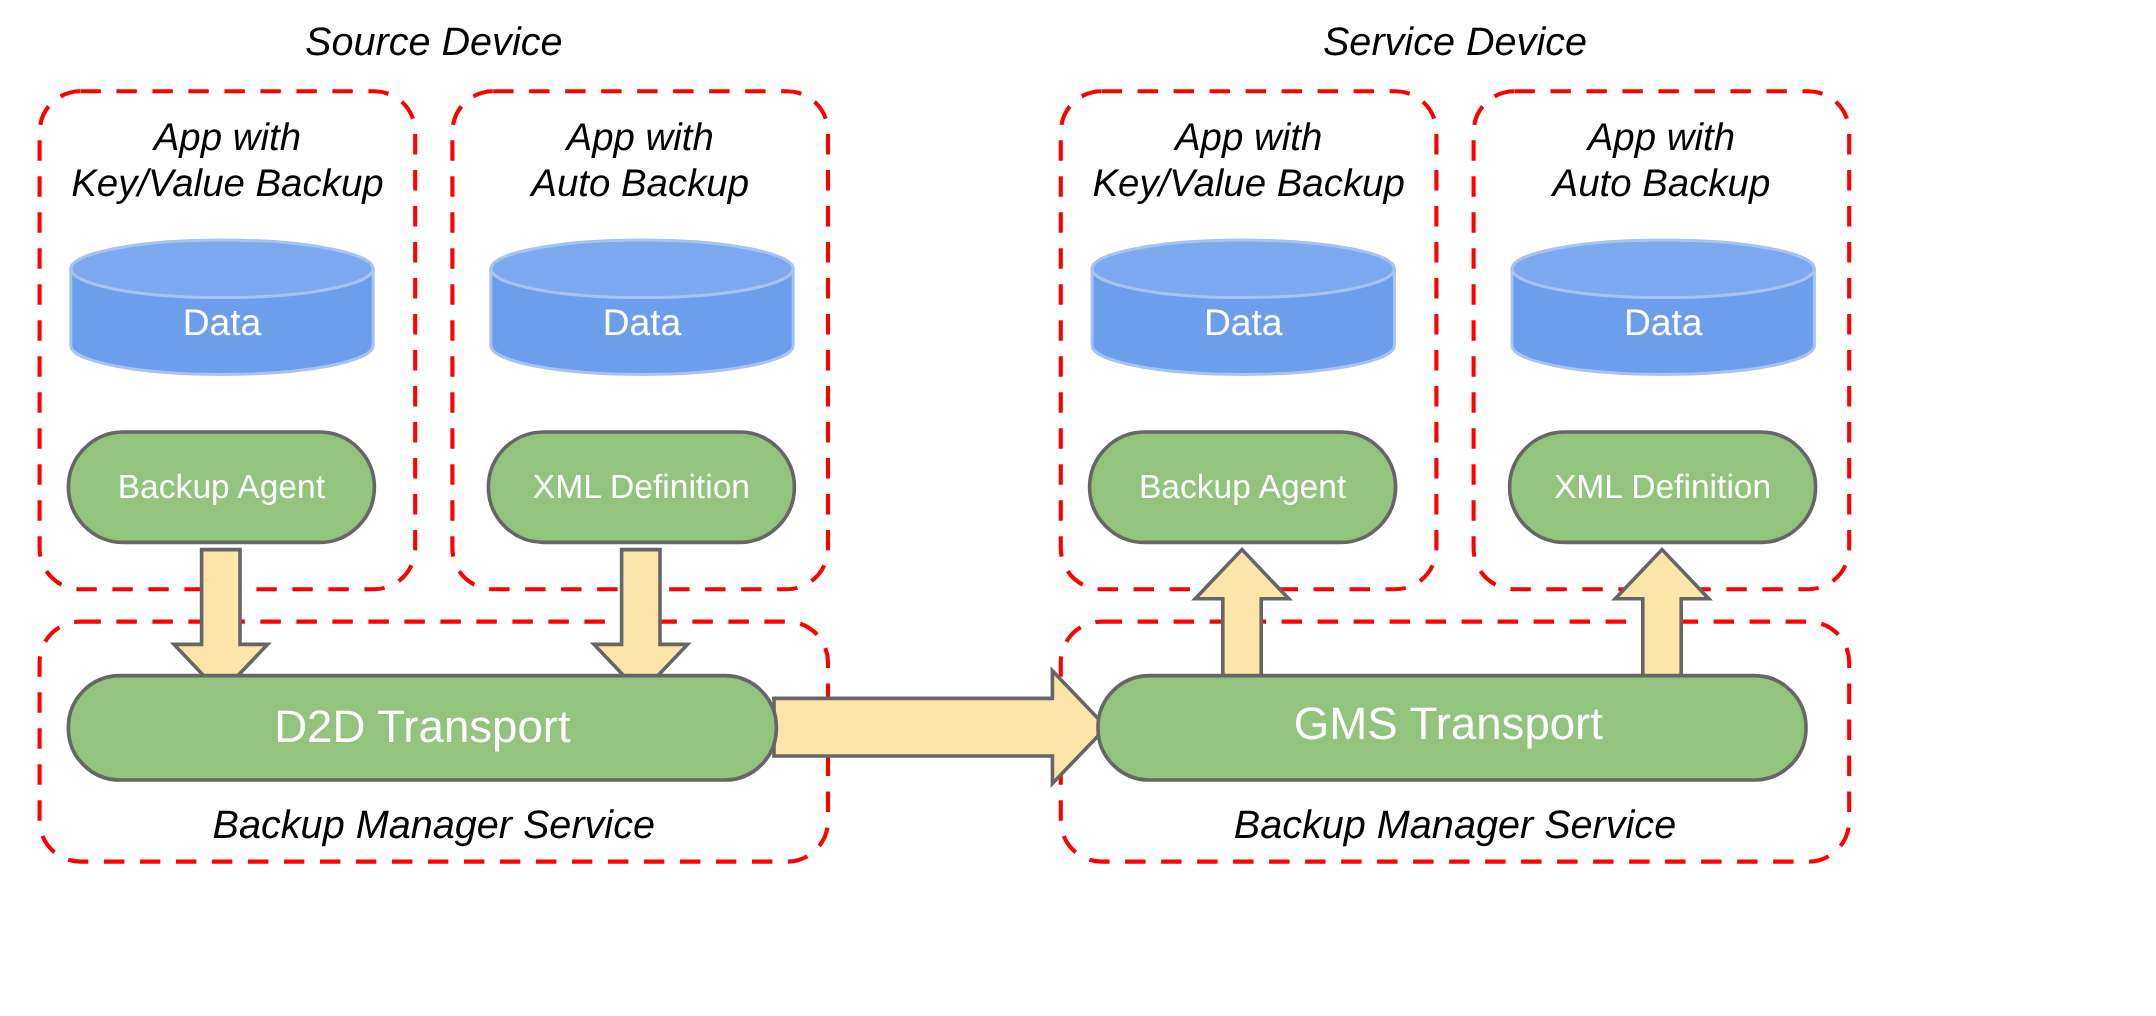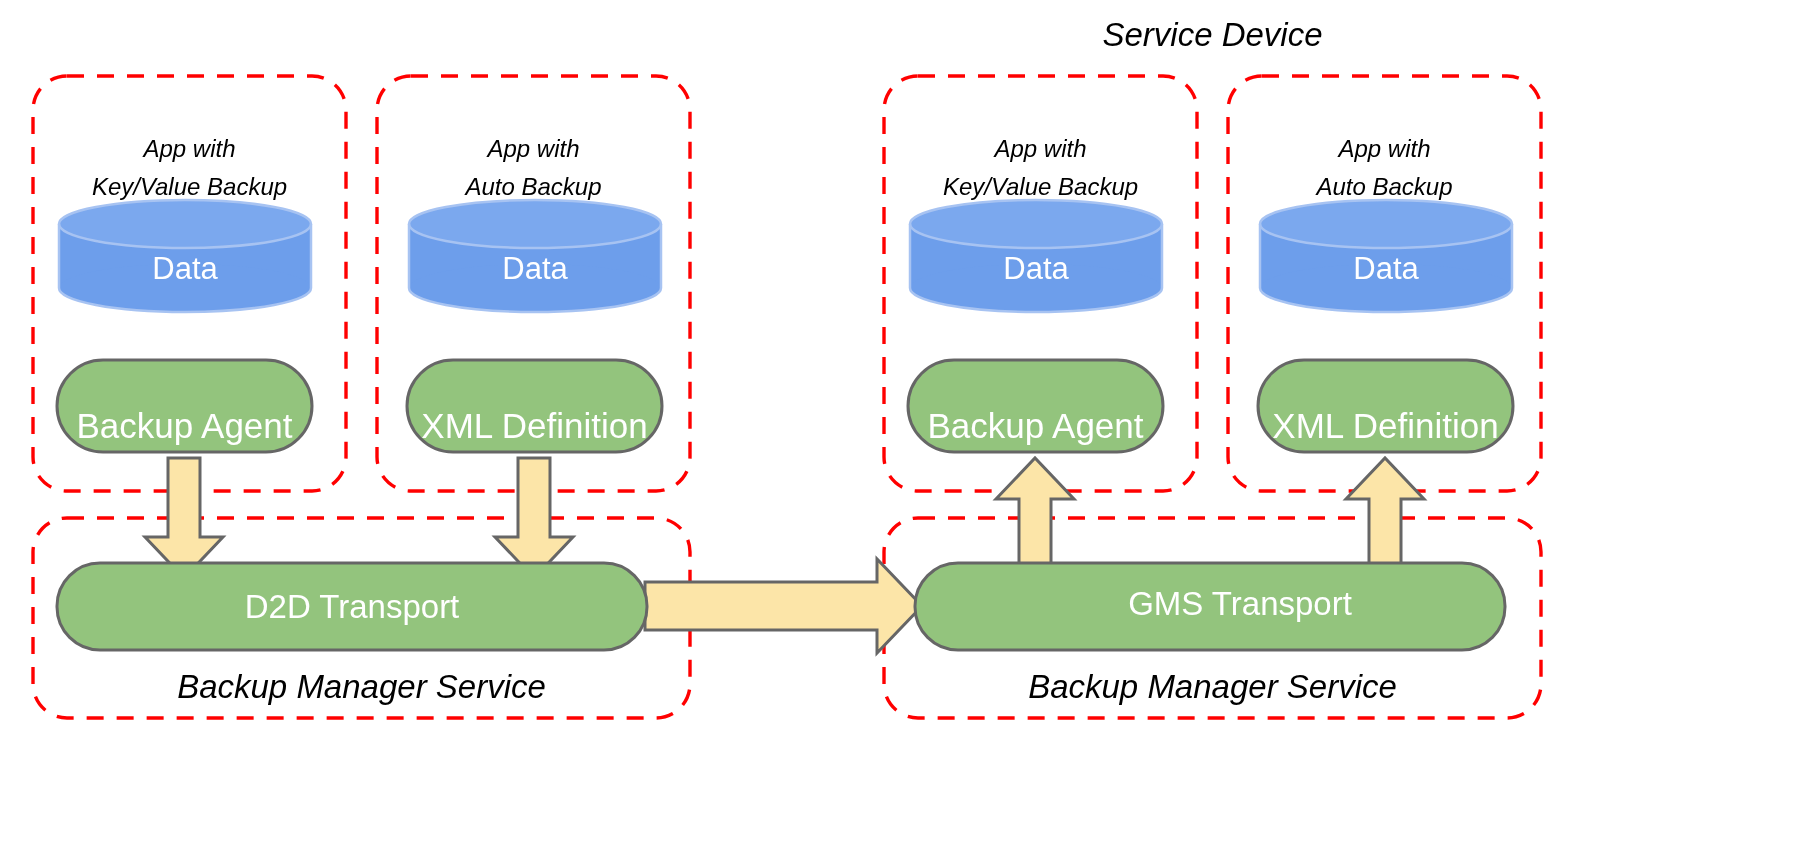--- a/index.html
+++ b/index.html
@@ -31,26 +31,25 @@
     font-size: 33px;
     color: #000000;
     text-align: center;
     white-space: nowrap;
     font-family: "Liberation Sans", sans-serif;
   }
   
   .app-caption {
     position: absolute;
     font-style: italic;
-    font-size: 24px;
+    font-size: 32px;
     line-height: 38px;
     color: #000000;
     text-align: center;
     font-family: "Liberation Sans", sans-serif;
-    margin-top: 35px;
   }
   
   .service-caption {
     position: absolute;
     font-style: italic;
     font-size: 33px;
     color: #000000;
     text-align: center;
     white-space: nowrap;
     font-family: "Liberation Sans", sans-serif;
@@ -61,22 +60,22 @@
     display: flex;
     align-items: center;
     justify-content: center;
     color: #ffffff;
     font-weight: normal;
     font-family: "Liberation Sans", sans-serif;
     white-space: nowrap;
     pointer-events: none;
   }
   .cyl-label { font-size: 31px; }
-  .pill-label { font-size: 35px; margin-top: 20px; }
-  .transport-label { font-size: 33px; }
+  .pill-label { font-size: 28px; }
+  .transport-label { font-size: 38px; }
 </style>
 </head>
 <body>
 
 <div id="stage">
 
   <svg class="layer" viewBox="0 0 1797 847" xmlns="http://www.w3.org/2000/svg">
 
     <rect x="33" y="76" width="313" height="415" rx="34" ry="34" fill="none" stroke="#FF0000" stroke-width="3.4" stroke-dasharray="17 13"></rect>
 
@@ -137,20 +136,21 @@
 
     <rect x="57" y="360" width="255" height="92" rx="46" ry="46" fill="#93C47D" stroke="#666666" stroke-width="3"></rect>
     <rect x="407" y="360" width="255" height="92" rx="46" ry="46" fill="#93C47D" stroke="#666666" stroke-width="3"></rect>
     <rect x="908" y="360" width="255" height="92" rx="46" ry="46" fill="#93C47D" stroke="#666666" stroke-width="3"></rect>
     <rect x="1258" y="360" width="255" height="92" rx="46" ry="46" fill="#93C47D" stroke="#666666" stroke-width="3"></rect>
 
     <rect x="57" y="563" width="590" height="87" rx="43" ry="43" fill="#93C47D" stroke="#666666" stroke-width="3"></rect>
     <rect x="915" y="563" width="590" height="87" rx="43" ry="43" fill="#93C47D" stroke="#666666" stroke-width="3"></rect>
   </svg>
 
+  <div class="device-title" style="left:33px; top:16px; width:657px;">Source Device</div>
   <div class="device-title" style="left:884px; top:16px; width:657px;">Service Device</div>
 
   <div class="app-caption" style="left:33px; top:95px; width:313px;">
     <div>App with</div>
     <div>Key/Value Backup</div>
   </div>
 
   <div class="app-caption" style="left:377px; top:95px; width:313px;">
     <div>App with</div>
     <div>Auto Backup</div>
@@ -170,18 +170,18 @@
   <div class="shape-label cyl-label" style="left:409px; top:240px; width:252px; height:58px;">Data</div>
   <div class="shape-label cyl-label" style="left:910px; top:240px; width:252px; height:58px;">Data</div>
   <div class="shape-label cyl-label" style="left:1260px; top:240px; width:252px; height:58px;">Data</div>
 
   <div class="shape-label pill-label" style="left:57px; top:360px; width:255px; height:92px;">Backup Agent</div>
   <div class="shape-label pill-label" style="left:407px; top:360px; width:255px; height:92px;">XML Definition</div>
   <div class="shape-label pill-label" style="left:908px; top:360px; width:255px; height:92px;">Backup Agent</div>
   <div class="shape-label pill-label" style="left:1258px; top:360px; width:255px; height:92px;">XML Definition</div>
 
   <div class="shape-label transport-label" style="left:57px; top:563px; width:590px; height:87px;">D2D Transport</div>
-  <div class="shape-label transport-label" style="left:945px; top:563px; width:590px; height:82px;">GMS Transport</div>
+  <div class="shape-label transport-label" style="left:912px; top:563px; width:590px; height:82px;">GMS Transport</div>
 
   <div class="service-caption" style="left:33px; top:668px; width:657px;">Backup Manager Service</div>
   <div class="service-caption" style="left:884px; top:668px; width:657px;">Backup Manager Service</div>
 
 </div>
 
 </body></html>

